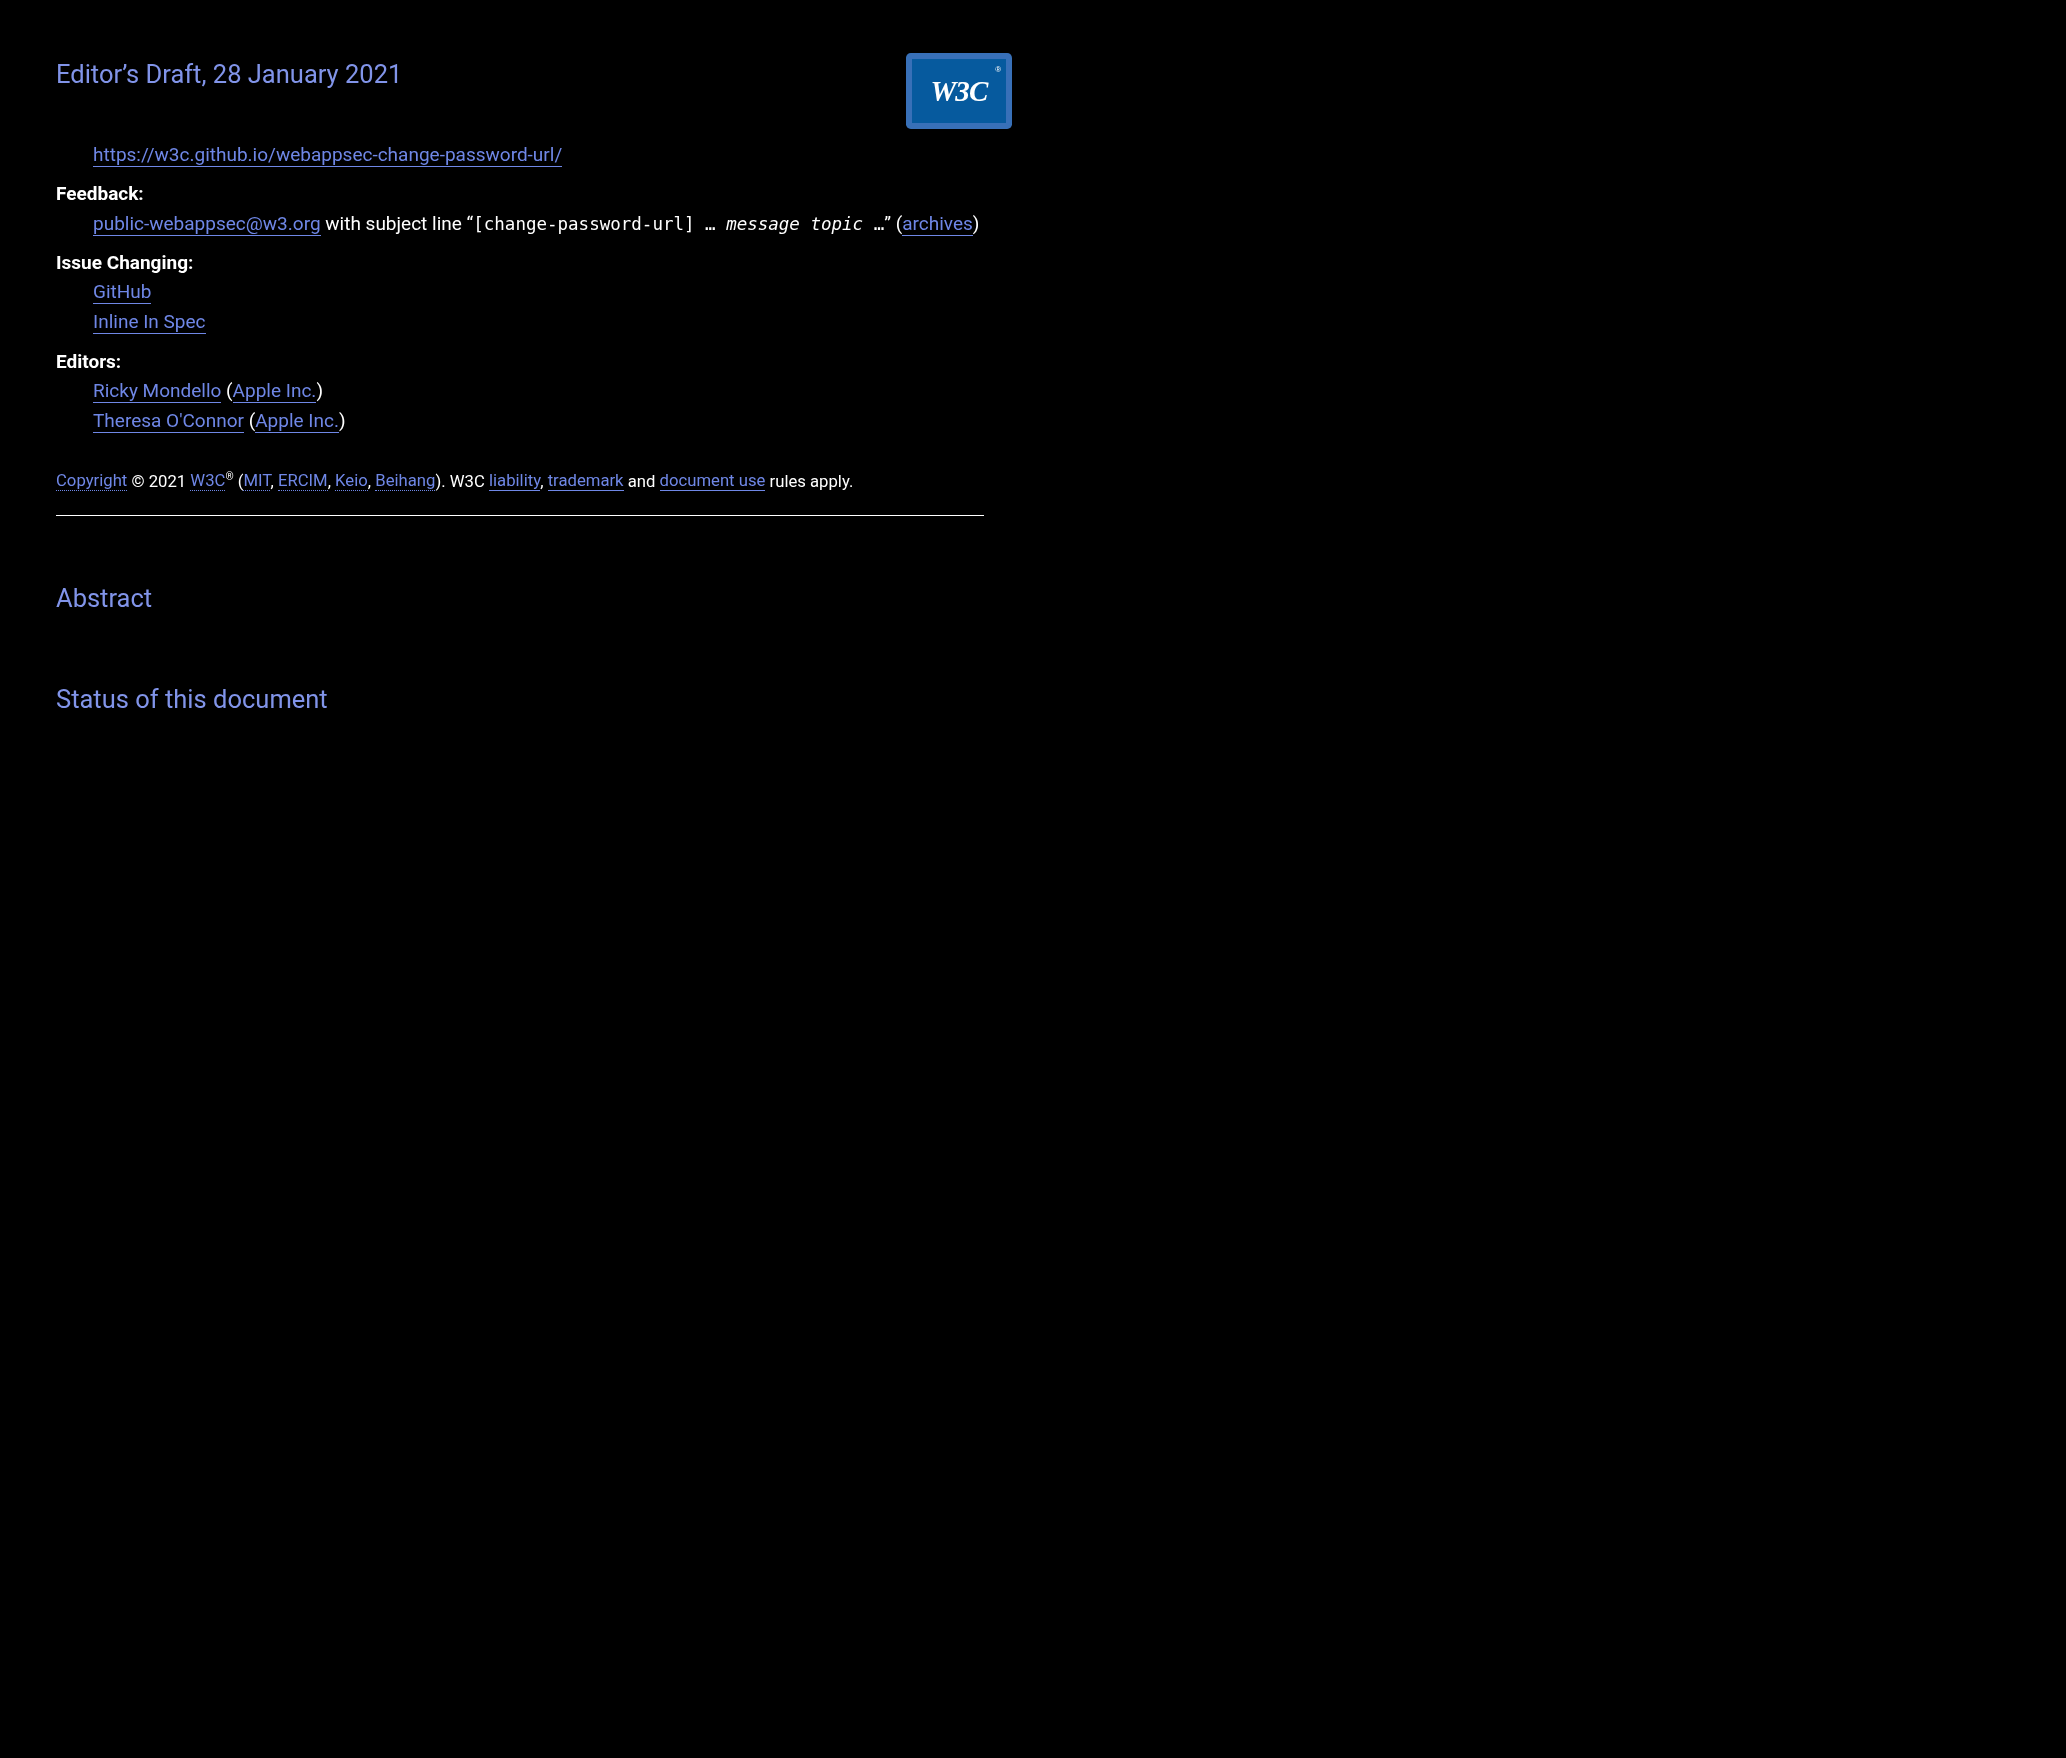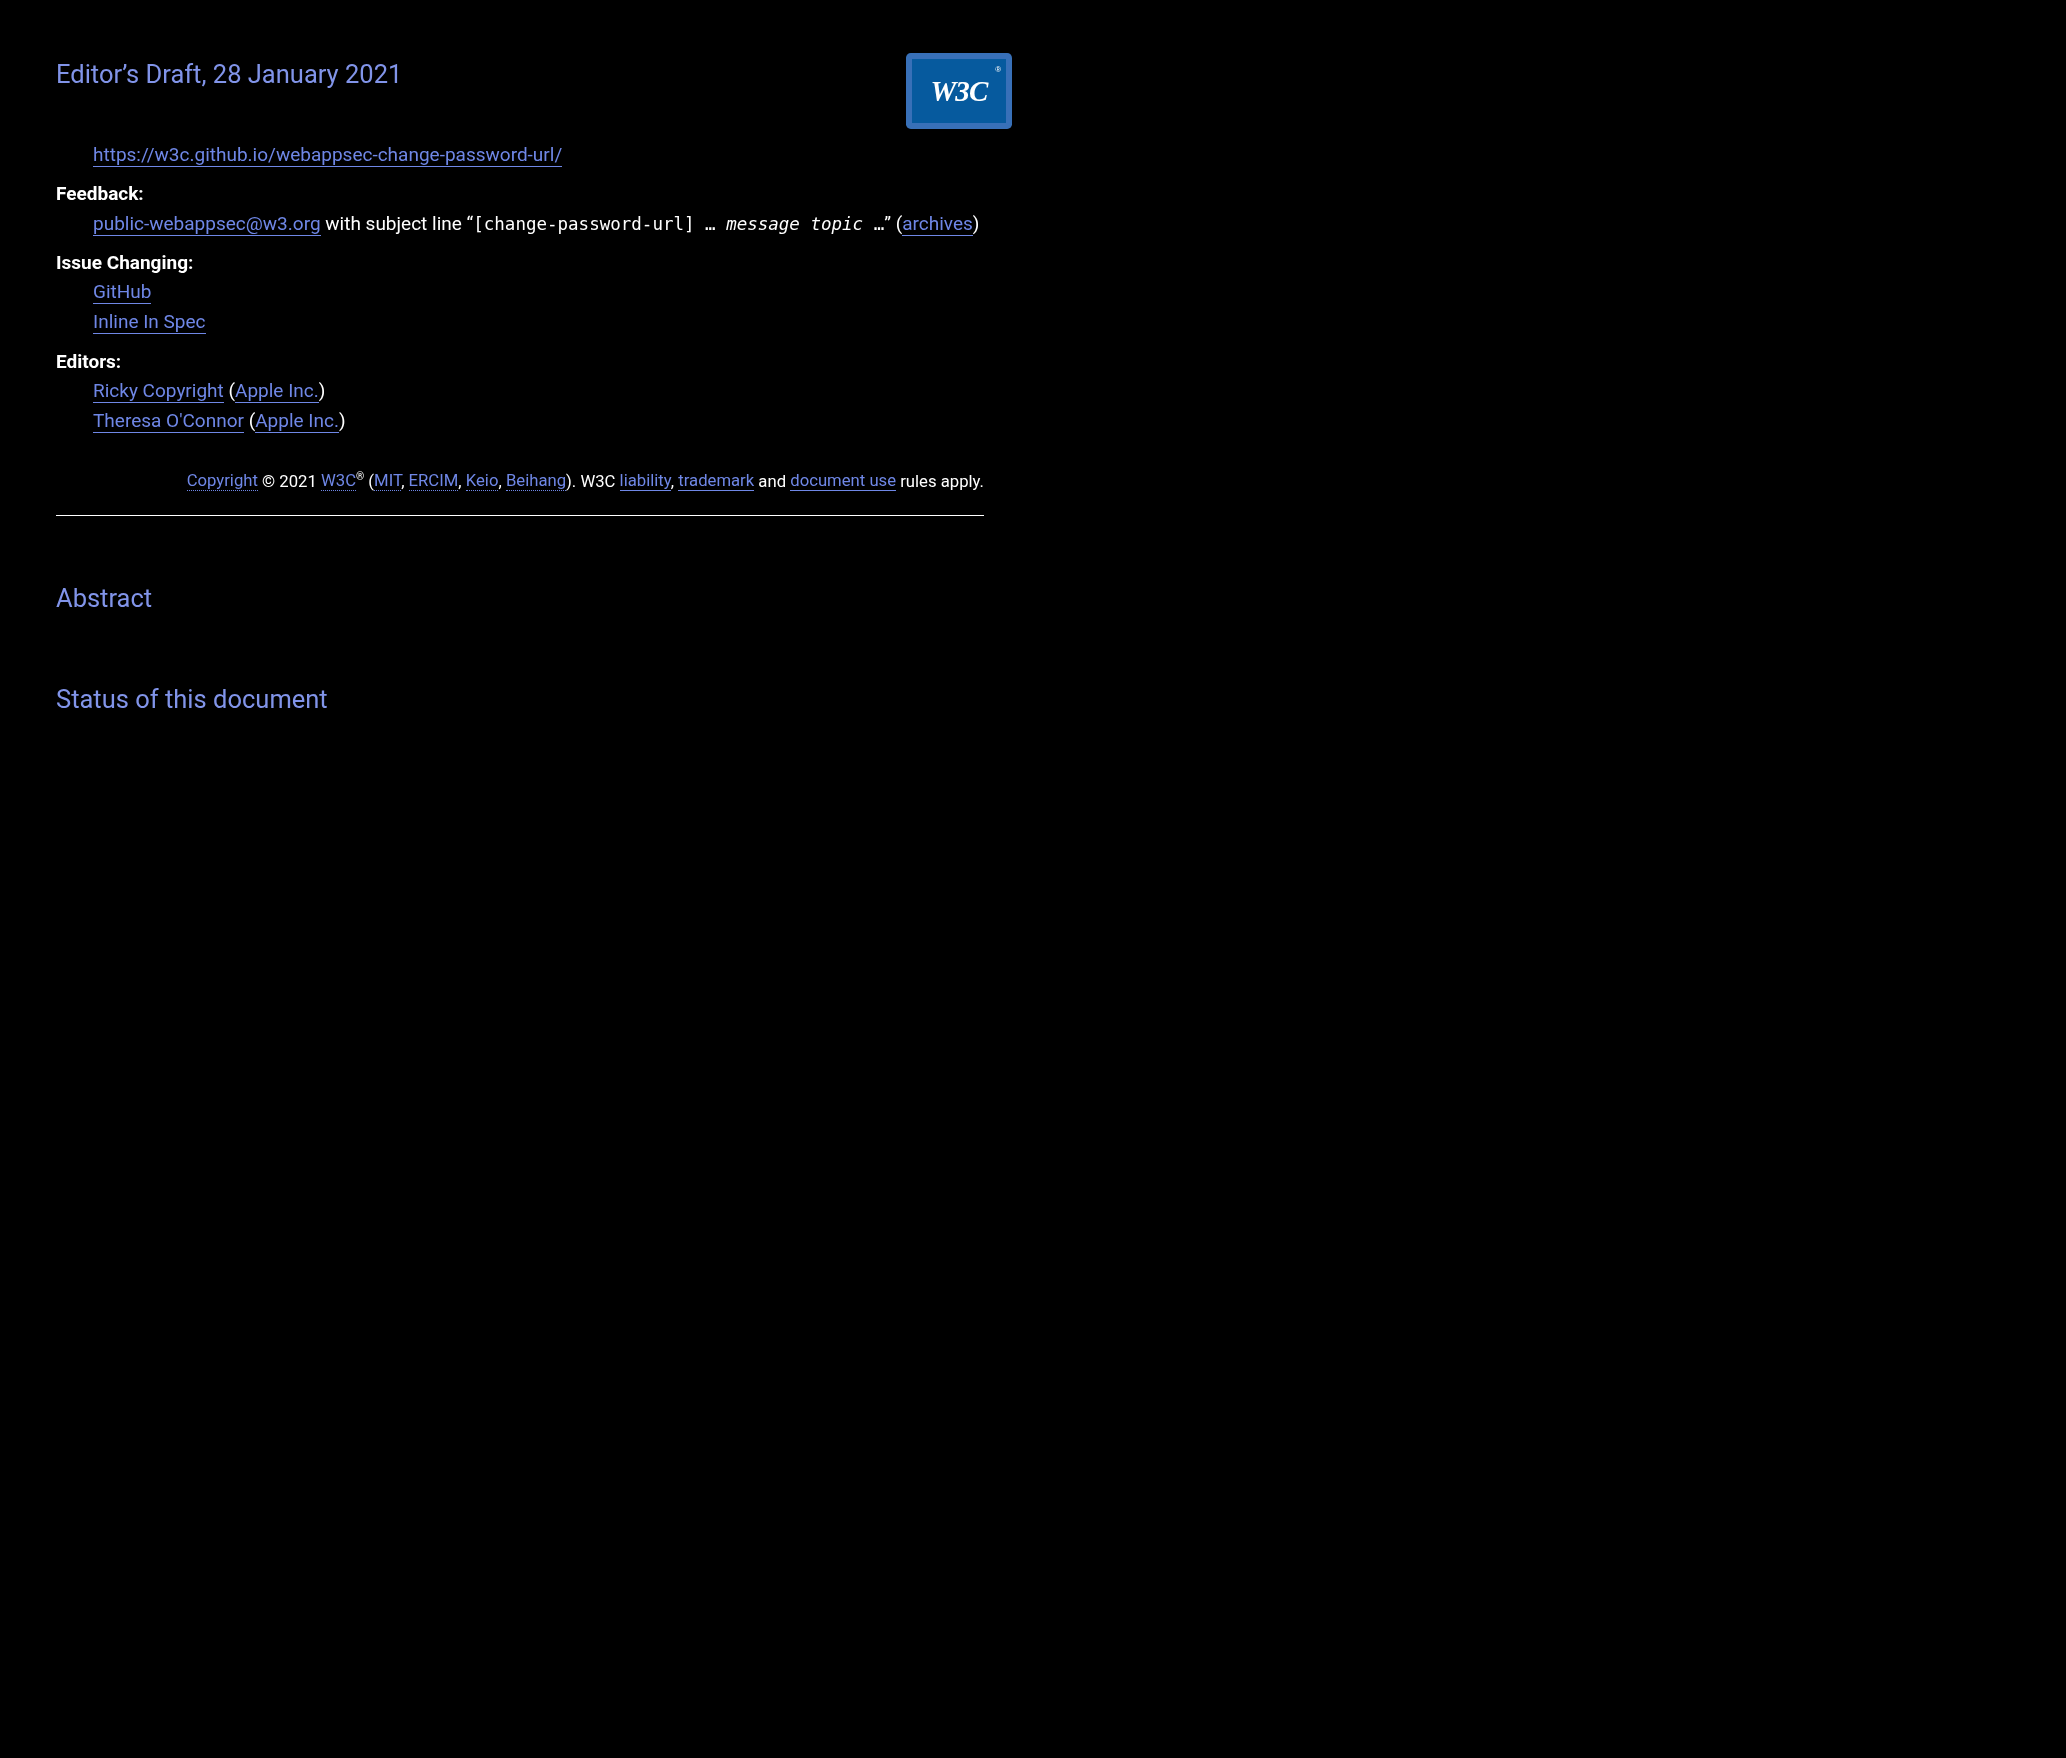--- a/index.html
+++ b/index.html
@@ -98,21 +98,20 @@
   }
   .mono-italic {
     font-family: ui-monospace, SFMono-Regular, "SF Mono", Menlo, Consolas, monospace;
     font-style: italic;
     font-size: 17.5px;
   }
   .copyright-line {
     font-size: 16.7px;
     margin-top: 33px;
     color: #fff;
-    text-align: right;
   }
   .copyright-line a {
     font-size: 16.7px;
   }
   .sup {
     font-size: 10.4px;
     vertical-align: super;
   }
   hr.rule {
     border: none;
@@ -165,21 +164,21 @@
     <dt>Issue Changing:</dt>
     <dd>
       <a href="#">GitHub</a>
     </dd>
     <dd>
       <a href="#">Inline In Spec</a>
     </dd>
 
     <dt>Editors:</dt>
     <dd>
-      <a href="#">Ricky Copyright</a><span class="plain"> (</span><a href="#">Apple Inc.</a><span class="plain">)</span>
+      <a href="#">Ricky Mondello</a><span class="plain"> (</span><a href="#">Apple Inc.</a><span class="plain">)</span>
     </dd>
     <dd>
       <a href="#">Theresa O'Connor</a><span class="plain"> (</span><a href="#">Apple Inc.</a><span class="plain">)</span>
     </dd>
   </dl>
 
   <p class="copyright-line">
     <a href="#" class="dotted">Copyright</a><span> © 2021 </span><a href="#" class="dotted">W3C</a><span class="sup">®</span><span> (</span><a href="#" class="dotted">MIT</a><span>, </span><a href="#" class="dotted">ERCIM</a><span>, </span><a href="#" class="dotted">Keio</a><span>, </span><a href="#" class="dotted">Beihang</a><span>). W3C </span><a href="#">liability</a><span>, </span><a href="#">trademark</a><span> and </span><a href="#">document use</a><span> rules apply.</span>
   </p>
 

